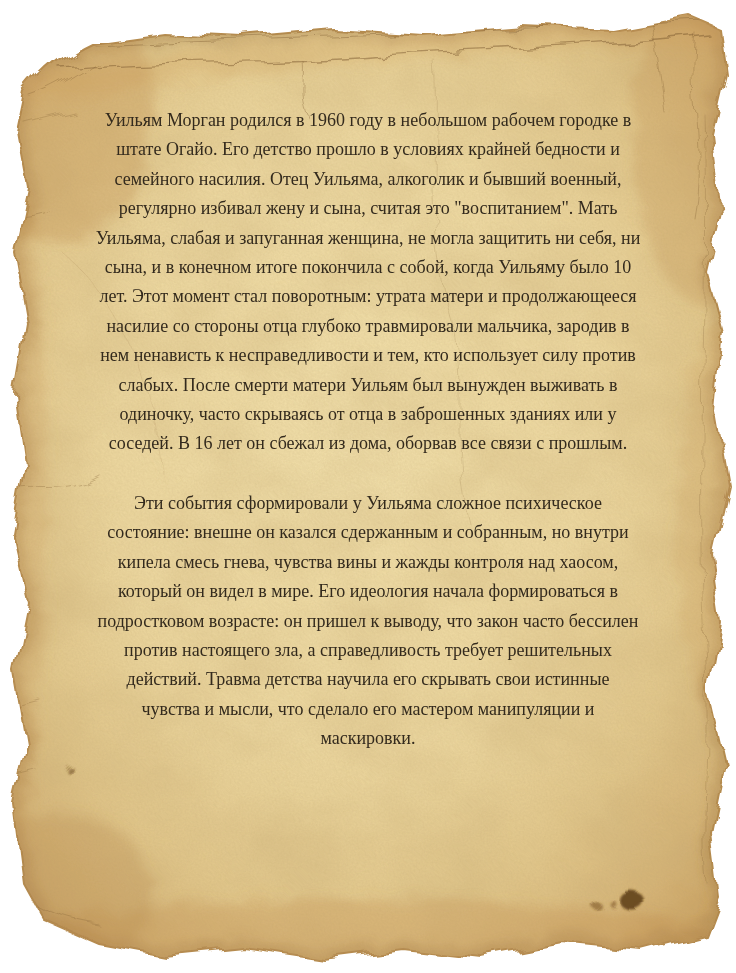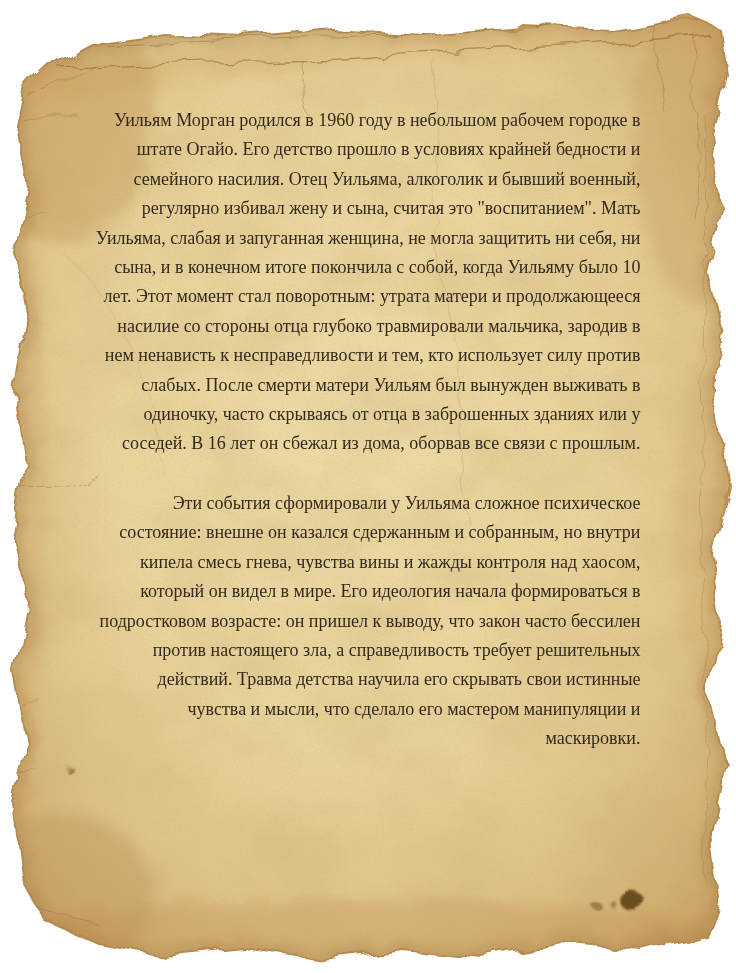--- a/index.html
+++ b/index.html
@@ -28,21 +28,21 @@
     padding-top: 106px;
     text-align: center;
     z-index: 2;
   }
   .sheet-text p {
     max-width: 545px;
     margin: 0 auto 30px auto;
     font-size: 18px;
     line-height: 29.4px;
     color: #332a1d;
-    text-align: right;
+    text-align: center;
   }
 </style>
 </head>
 <body>
 
 <div class="stage">
 
   <svg class="paper-svg" viewBox="0 0 736 973" width="736" height="973" xmlns="http://www.w3.org/2000/svg">
     <defs>
       <radialGradient id="pg" cx="48%" cy="44%" r="74%">

